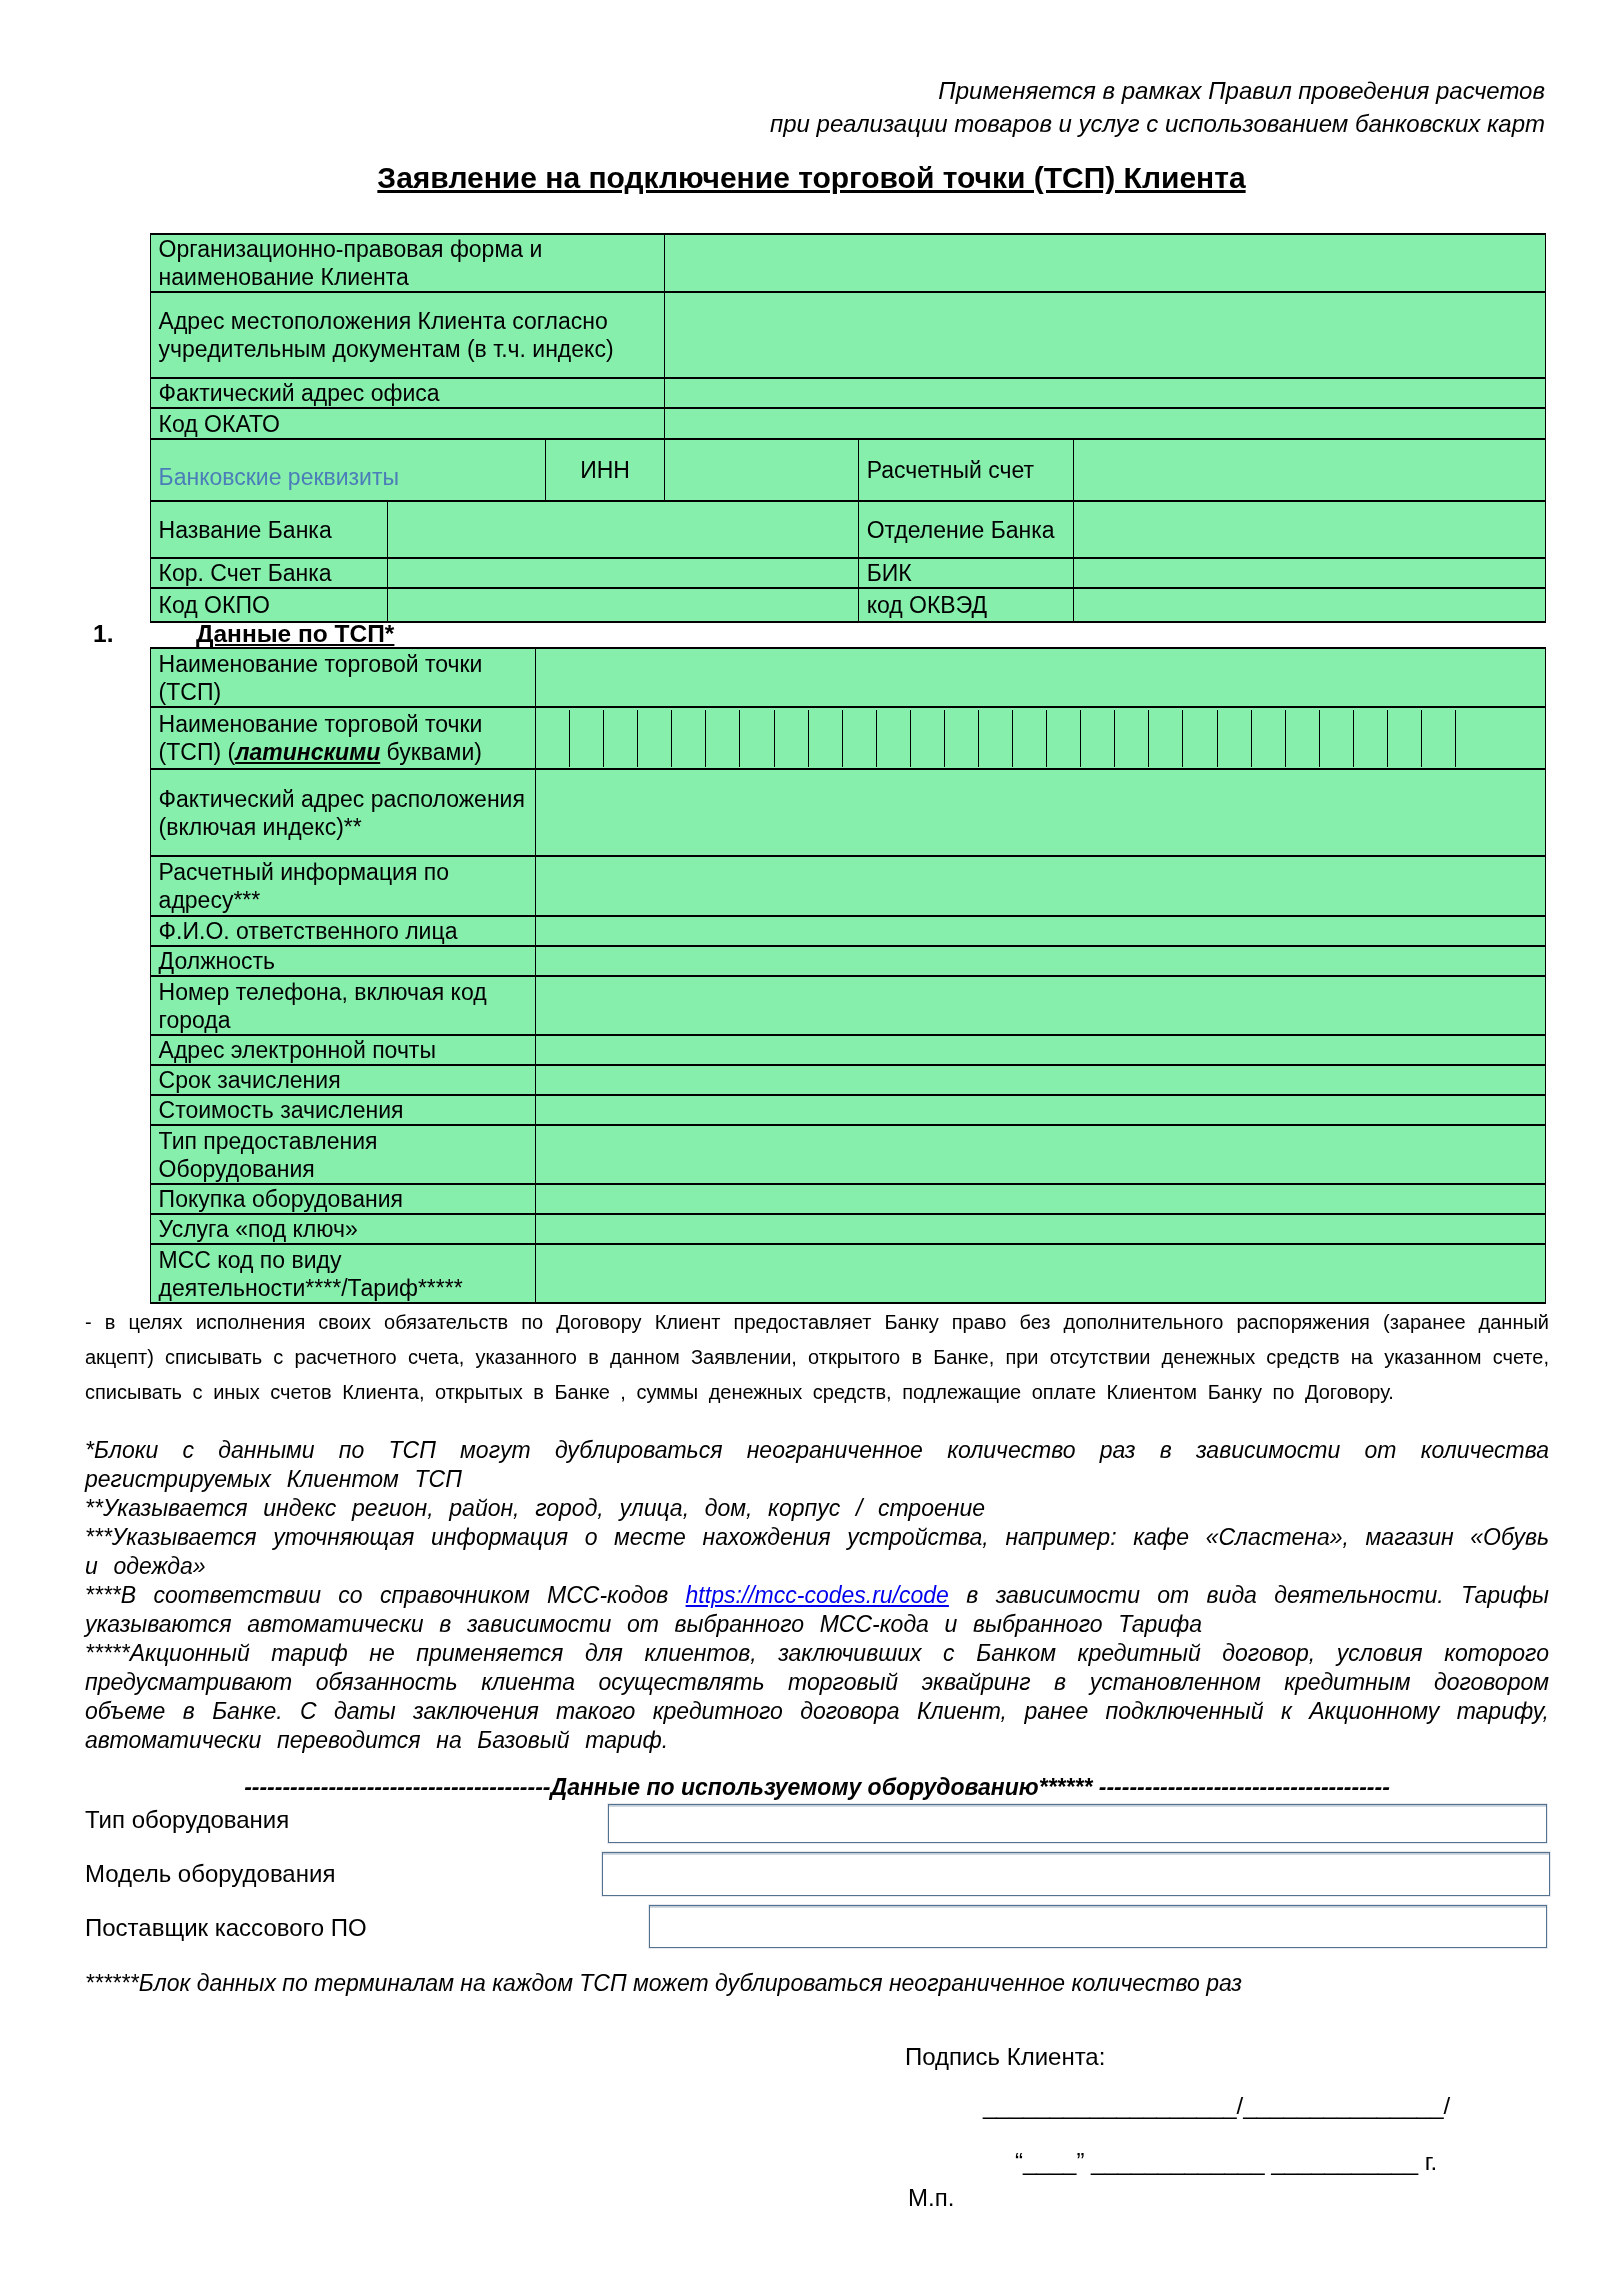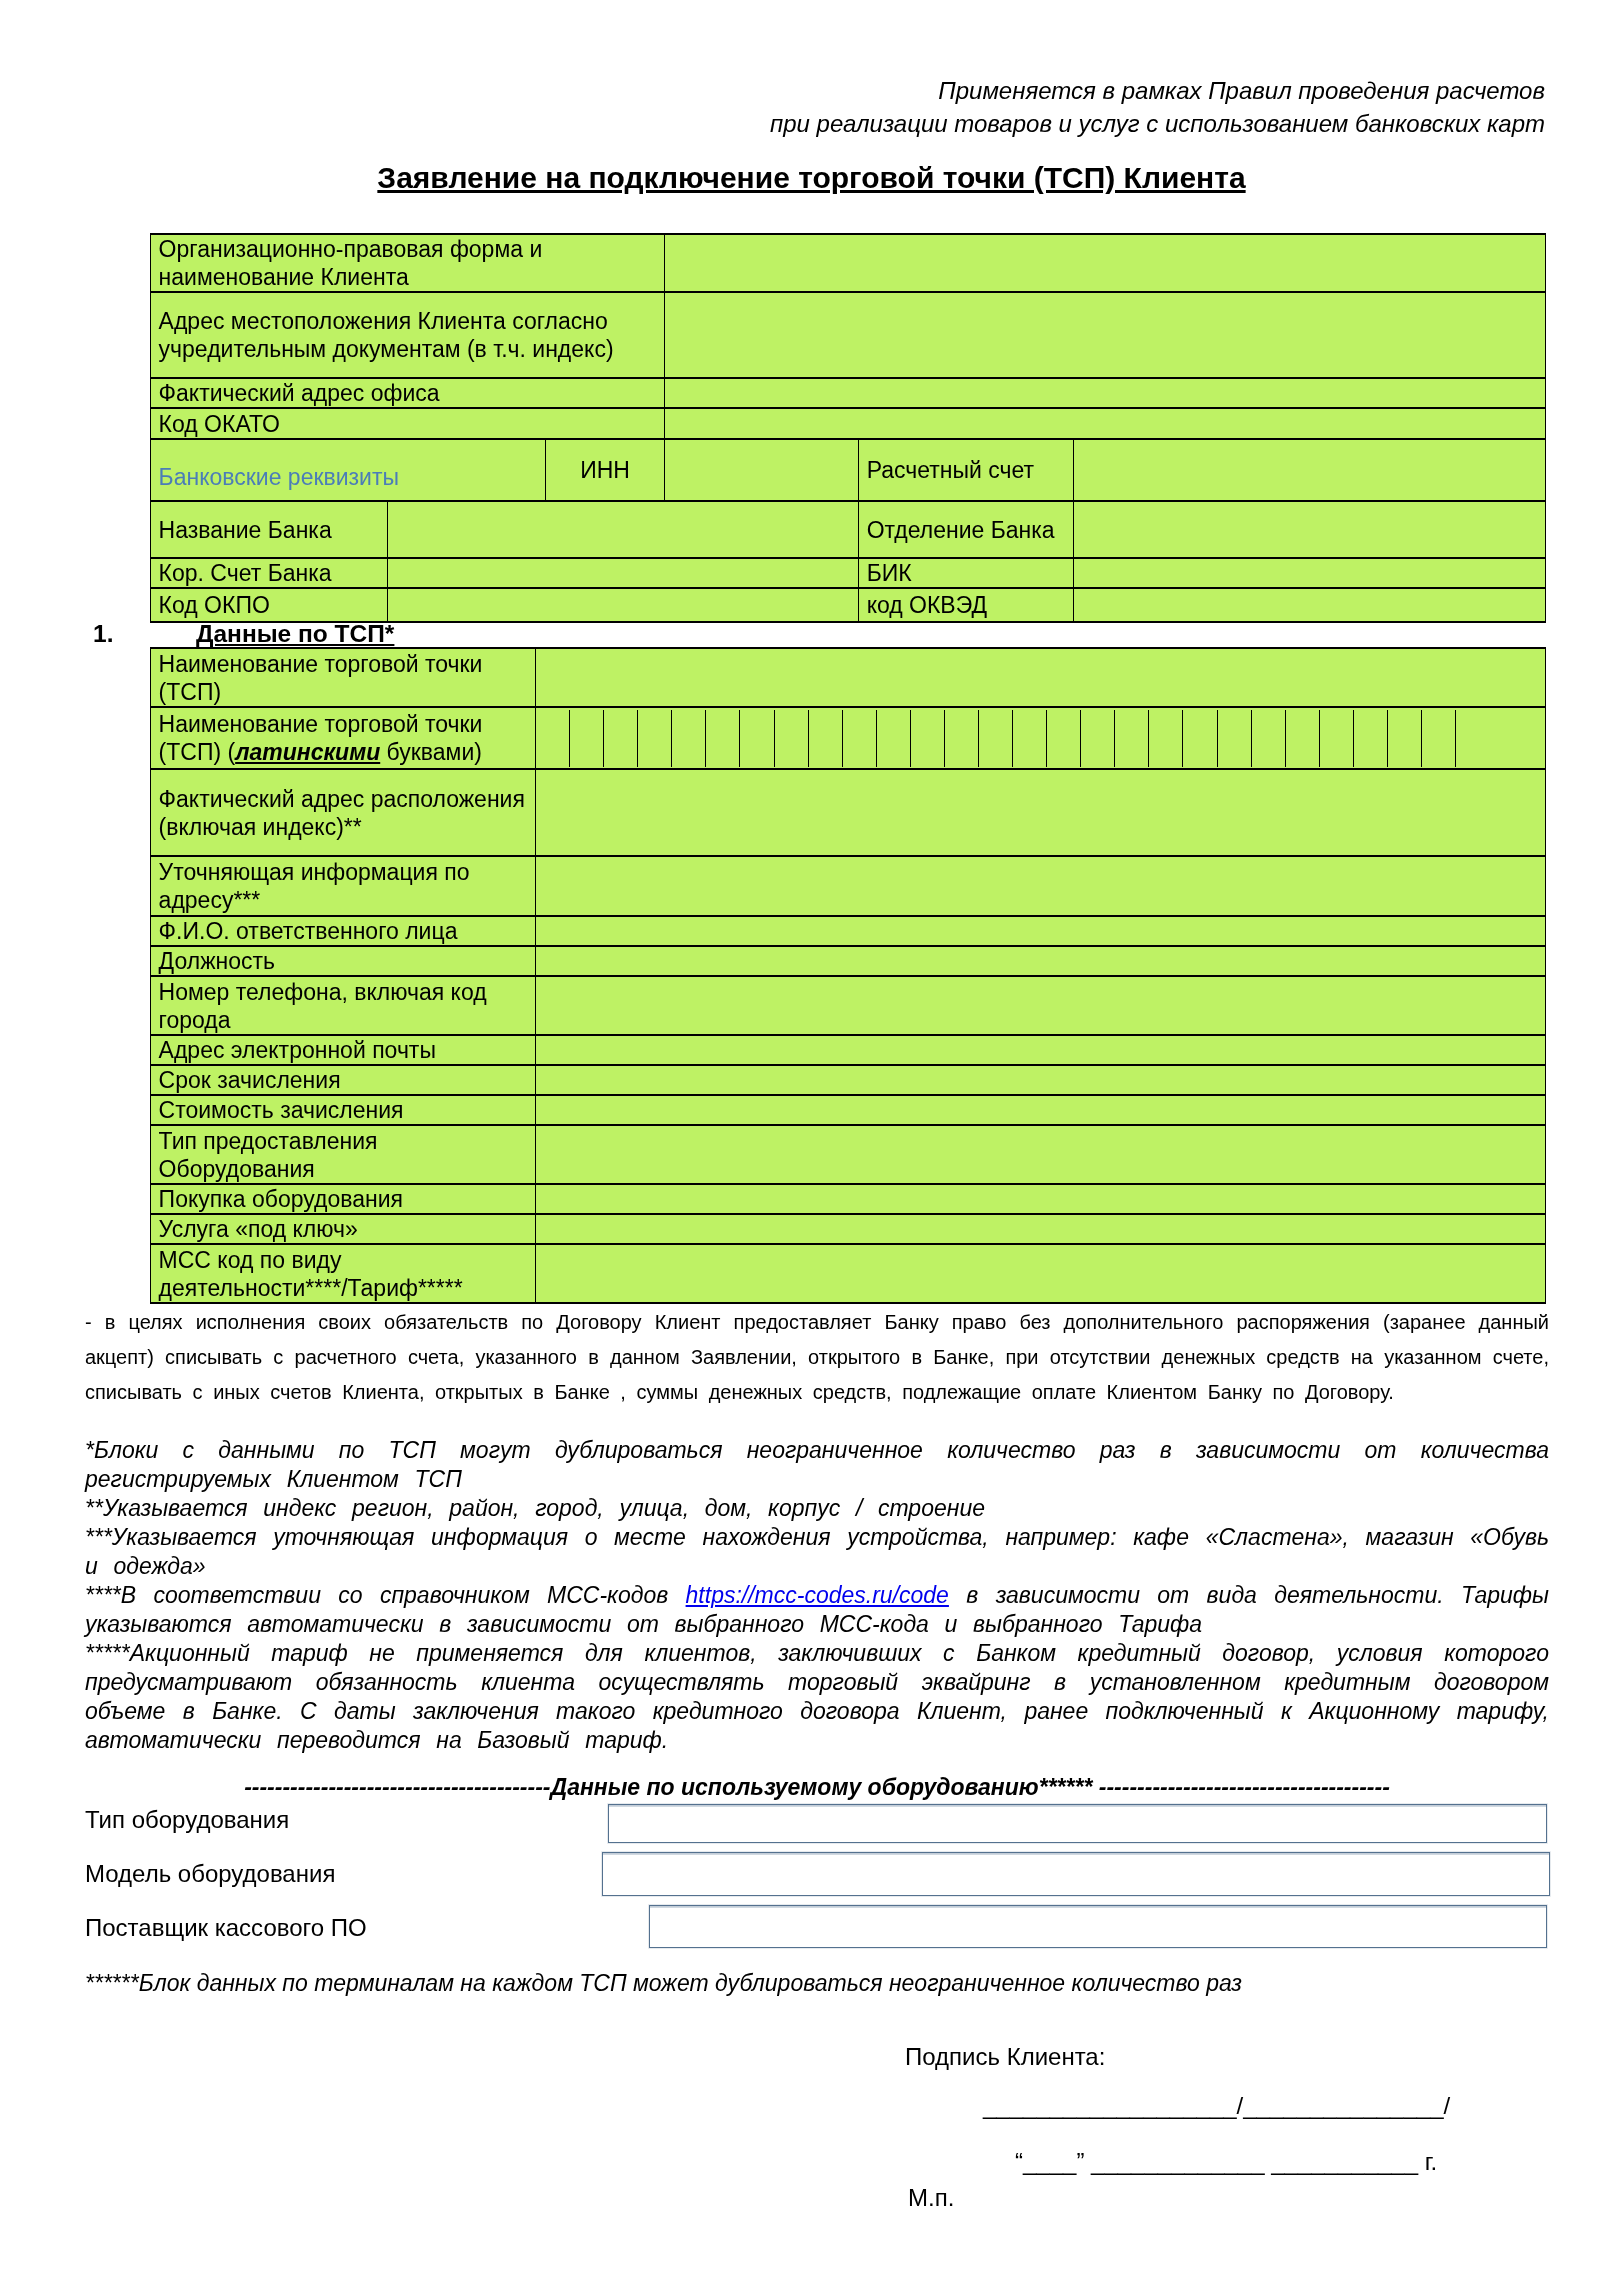--- a/index.html
+++ b/index.html
@@ -12,21 +12,21 @@
   
   .note { position:absolute; top:74px; right:78px; width:1015px;
           text-align:right; font-style:italic; font-size:24px; line-height:33px; }
 
   
   .title { position:absolute; top:161px; left:0; width:1623px; text-align:center;
            font-weight:bold; font-size:30px; }
   .title span { text-decoration:underline; }
 
   
-  table { border-collapse:collapse; table-layout:fixed; position:absolute; background:#bef264; }
+  table { border-collapse:collapse; table-layout:fixed; position:absolute; background:#86efac; }
   .t1 { left:150px; top:233px; width:1395px; }
   .t2 { left:150px; top:647px; width:1395px; }
   td { border:1.7px solid #000; border-top-width:2.5px; border-bottom-width:2.5px;
        padding:0 7.6px; font-size:23px; line-height:28px; vertical-align:middle; }
   td.bank { color:#4b7db8; vertical-align:bottom; padding-bottom:9px; }
   td.ctr  { text-align:center; }
   td.boxes { padding:0; }
   .char-strip { display:flex; height:57px; width:100%; }
   .cbox { flex:1 1 auto; border-right:1.7px solid #000; height:100%; }
   .cbox.wide { flex:0 0 89px; border-right:none; }
@@ -180,21 +180,21 @@
               <div class="cbox"></div>
               <div class="cbox wide"></div>
             </div>
       </td>
     </tr>
     <tr style="height:87px">
       <td>Фактический адрес расположения (включая индекс)**</td>
       <td></td>
     </tr>
     <tr style="height:60px">
-      <td>Уточняющая информация по адресу***</td>
+      <td>Расчетный информация по адресу***</td>
       <td></td>
     </tr>
     <tr style="height:30px">
       <td>Ф.И.О. ответственного лица</td>
       <td></td>
     </tr>
     <tr style="height:30px">
       <td>Должность</td>
       <td></td>
     </tr>

